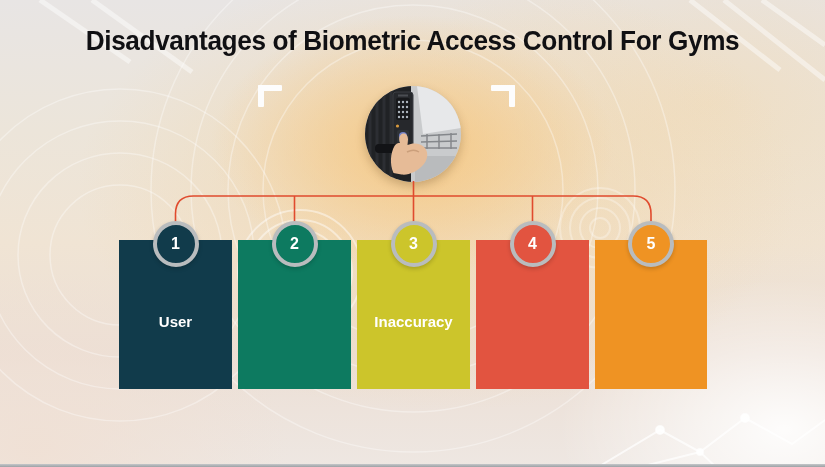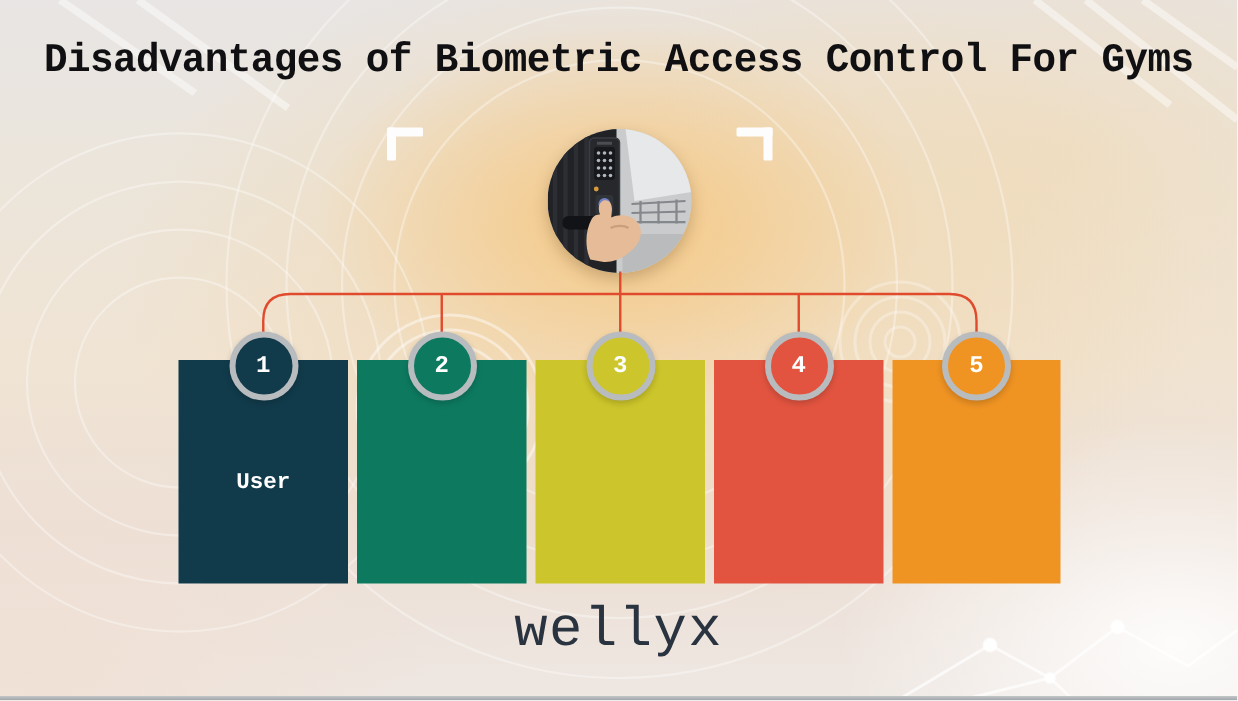--- a/index.html
+++ b/index.html
@@ -1,18 +1,18 @@
 <!DOCTYPE html>
 <html><head>
 <meta charset="utf-8">
 <style>
   html,body{margin:0;padding:0;}
   .stage{
     position:relative;width:825px;height:467px;overflow:hidden;
-    font-family:Liberation Mono, monospace;
+    font-family:Liberation Sans, sans-serif;
     background:
       radial-gradient(280px 180px at 50% 31%, rgba(246,198,126,.85), rgba(246,198,126,0) 72%),
       radial-gradient(480px 300px at 53% 40%, rgba(243,211,160,.65), rgba(243,211,160,0) 75%),
       radial-gradient(420px 260px at 86% 22%, rgba(243,214,168,.45), rgba(243,214,168,0) 72%),
       radial-gradient(300px 200px at 95% 92%, rgba(255,255,255,.9), rgba(255,255,255,0) 75%),
       radial-gradient(340px 240px at 4% 96%, rgba(240,224,212,.9), rgba(240,224,212,0) 75%),
       linear-gradient(180deg,#e8e5e4 0%,#ece5da 28%,#f0e4d4 52%,#ecdfd5 76%,#eee7e2 100%);
   }
   .decor{position:absolute;inset:0;pointer-events:none;}
   .title{
@@ -176,28 +176,28 @@
   </div>
   <div class="card" style="left: 238px; width: 113px; background-color: rgb(13, 122, 96);">
     <div class="numcircle" style="background-color: rgb(13, 122, 96);">
         <span>2</span>
       </div>
   </div>
   <div class="card" style="left: 357px; width: 113px; background-color: rgb(204, 197, 43);">
     <div class="numcircle" style="background-color: rgb(204, 197, 43);">
         <span>3</span>
       </div>
+    <div class="label">Inaccuracy</div>
   </div>
   <div class="card" style="left: 476px; width: 113px; background-color: rgb(226, 84, 64);">
     <div class="numcircle" style="background-color: rgb(226, 84, 64);">
         <span>4</span>
       </div>
   </div>
   <div class="card" style="left: 595px; width: 112px; background-color: rgb(239, 147, 35);">
     <div class="numcircle" style="background-color: rgb(239, 147, 35);">
         <span>5</span>
       </div>
   </div>
 
-  <div class="logo">wellyx</div>
 
   <div class="bottom-strip"></div>
 </div>
 
 </body></html>

